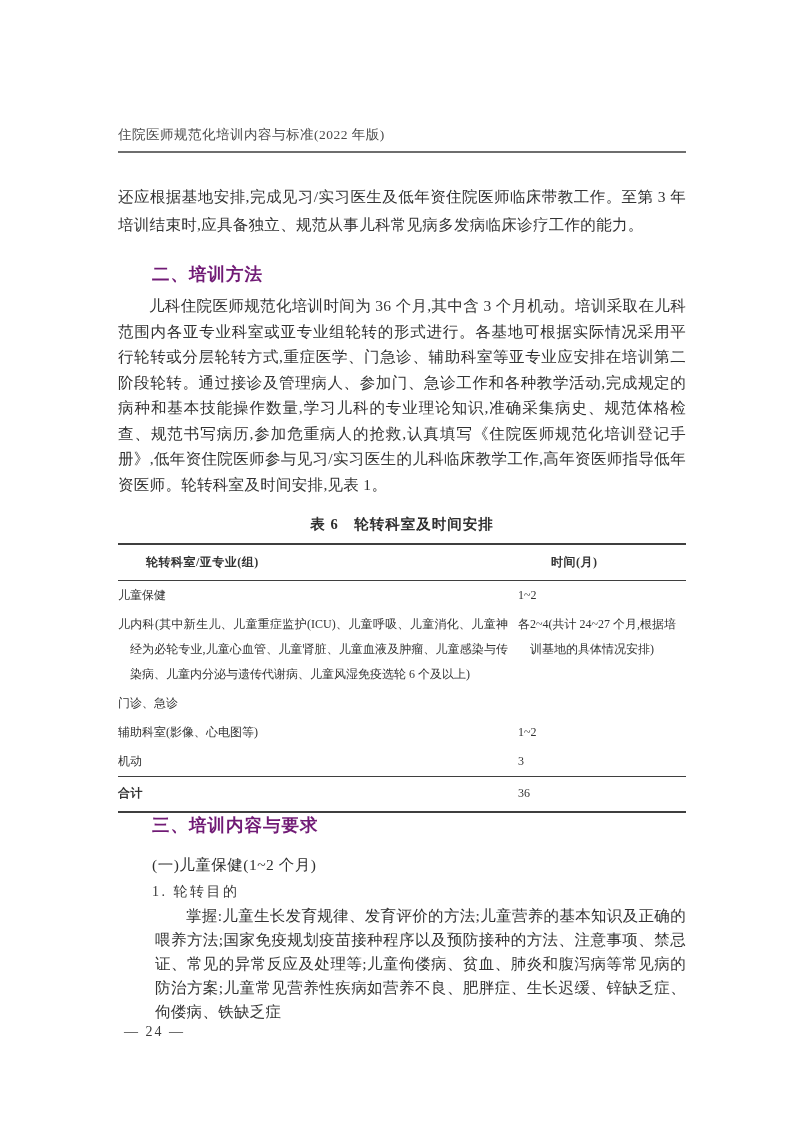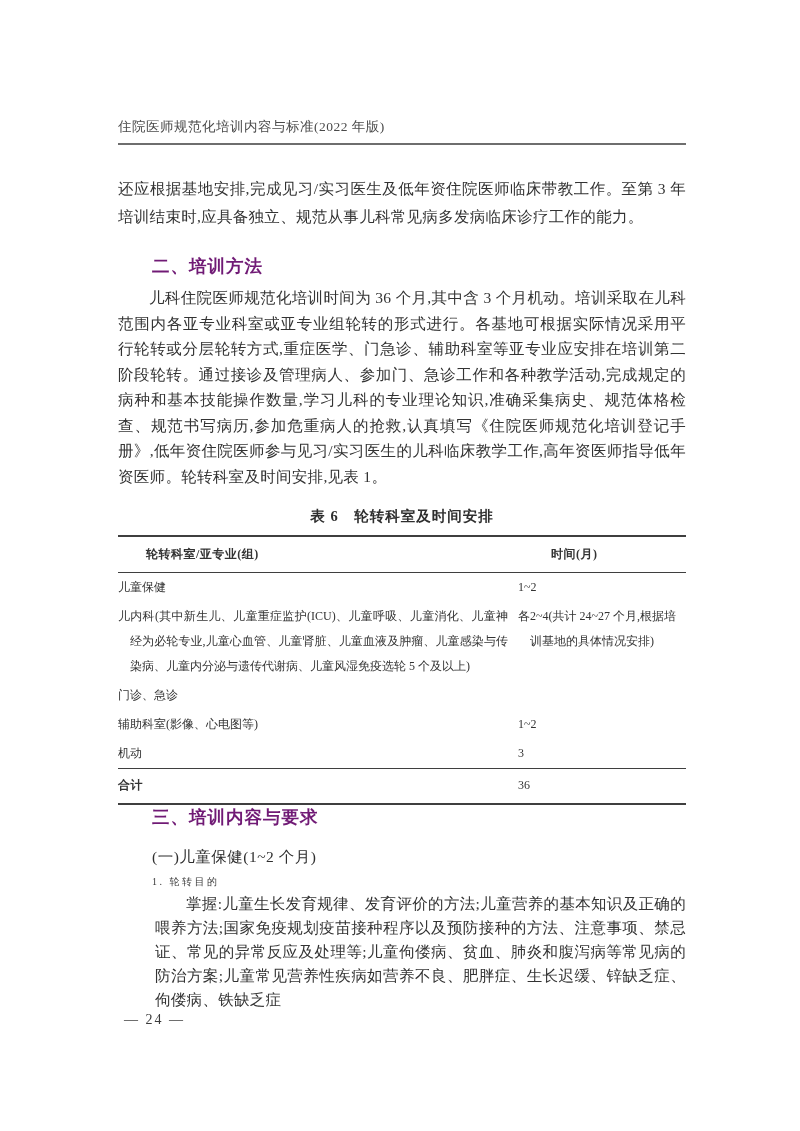--- a/index.html
+++ b/index.html
@@ -16,21 +16,21 @@
   }
   .page {
     position: relative;
     width: 800px;
     height: 1131px;
     background: #ffffff;
   }
   .content {
     position: absolute;
     left: 118px;
-    top: 8px;
+    top: 16px;
     width: 568px;
   }
 
   
   .running-head {
     margin-top: 110px;
     font-size: 13.5px;
     line-height: 18px;
     color: #4a4a4a;
     letter-spacing: 0.5px;
@@ -69,21 +69,21 @@
   .sub-heading {
     margin: 18px 0 0 0;
     font-size: 15.5px;
     font-weight: normal;
     color: #2e2e2e;
     padding-left: 34px;
     letter-spacing: 0.5px;
   }
   .item-heading {
     margin: 7px 0 0 0;
-    font-size: 10px;
+    font-size: 14px;
     padding-left: 34px;
     letter-spacing: 2.5px;
     color: #3a3a3a;
   }
   .para3 { margin-top: 3px; line-height: 24px; margin-left: 37px; }
 
   
   .tbl-caption {
     margin-top: 18px;
     text-align: center;
@@ -168,21 +168,21 @@
     <div class="tbl">
       <div class="row head-row">
         <div class="c1">轮转科室/亚专业(组)</div>
         <div class="c2">时间(月)</div>
       </div>
       <div class="row">
         <div class="c1">儿童保健</div>
         <div class="c2">1~2</div>
       </div>
       <div class="row">
-        <div class="c1">儿内科(其中新生儿、儿童重症监护(ICU)、儿童呼吸、儿童消化、儿童神经为必轮专业,儿童心血管、儿童肾脏、儿童血液及肿瘤、儿童感染与传染病、儿童内分泌与遗传代谢病、儿童风湿免疫选轮 5 个及以上)</div>
+        <div class="c1">儿内科(其中新生儿、儿童重症监护(ICU)、儿童呼吸、儿童消化、儿童神经为必轮专业,儿童心血管、儿童肾脏、儿童血液及肿瘤、儿童感染与传染病、儿童内分泌与遗传代谢病、儿童风湿免疫选轮 6 个及以上)</div>
         <div class="c2">各2~4(共计 24~27 个月,根据培训基地的具体情况安排)</div>
       </div>
       <div class="row">
         <div class="c1">门诊、急诊</div>
       </div>
       <div class="row">
         <div class="c1">辅助科室(影像、心电图等)</div>
         <div class="c2">1~2</div>
       </div>
       <div class="row">

